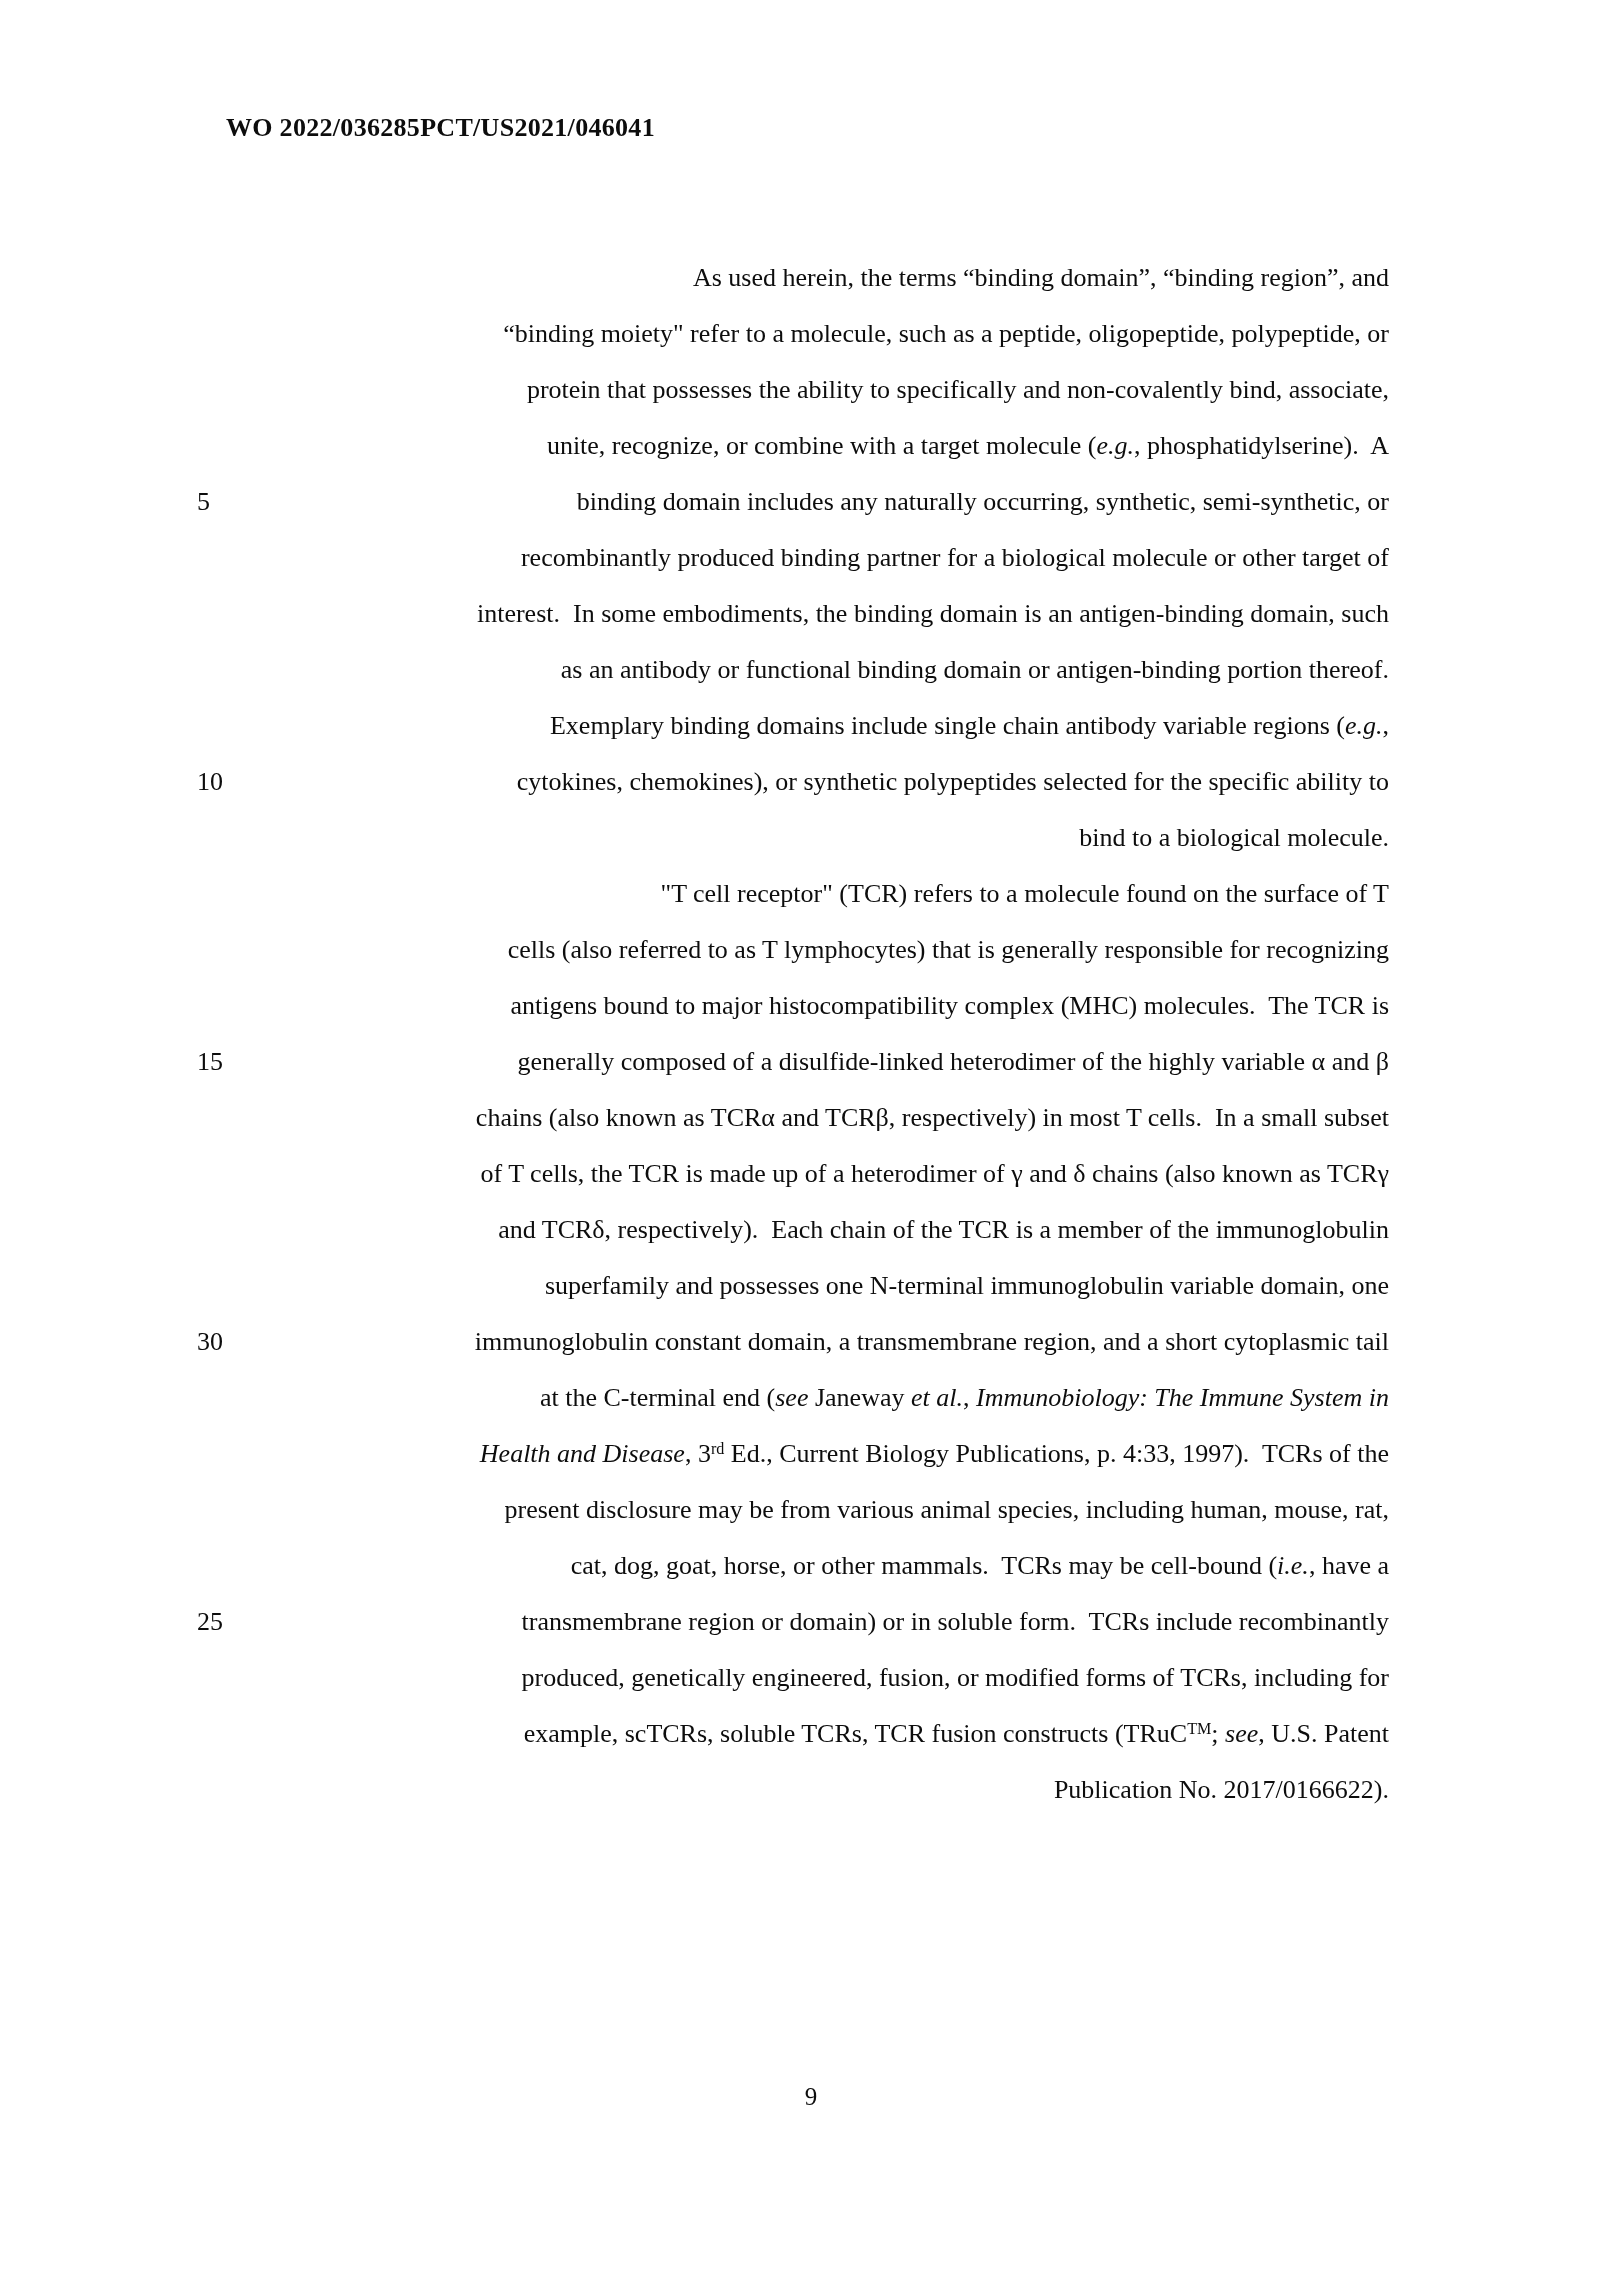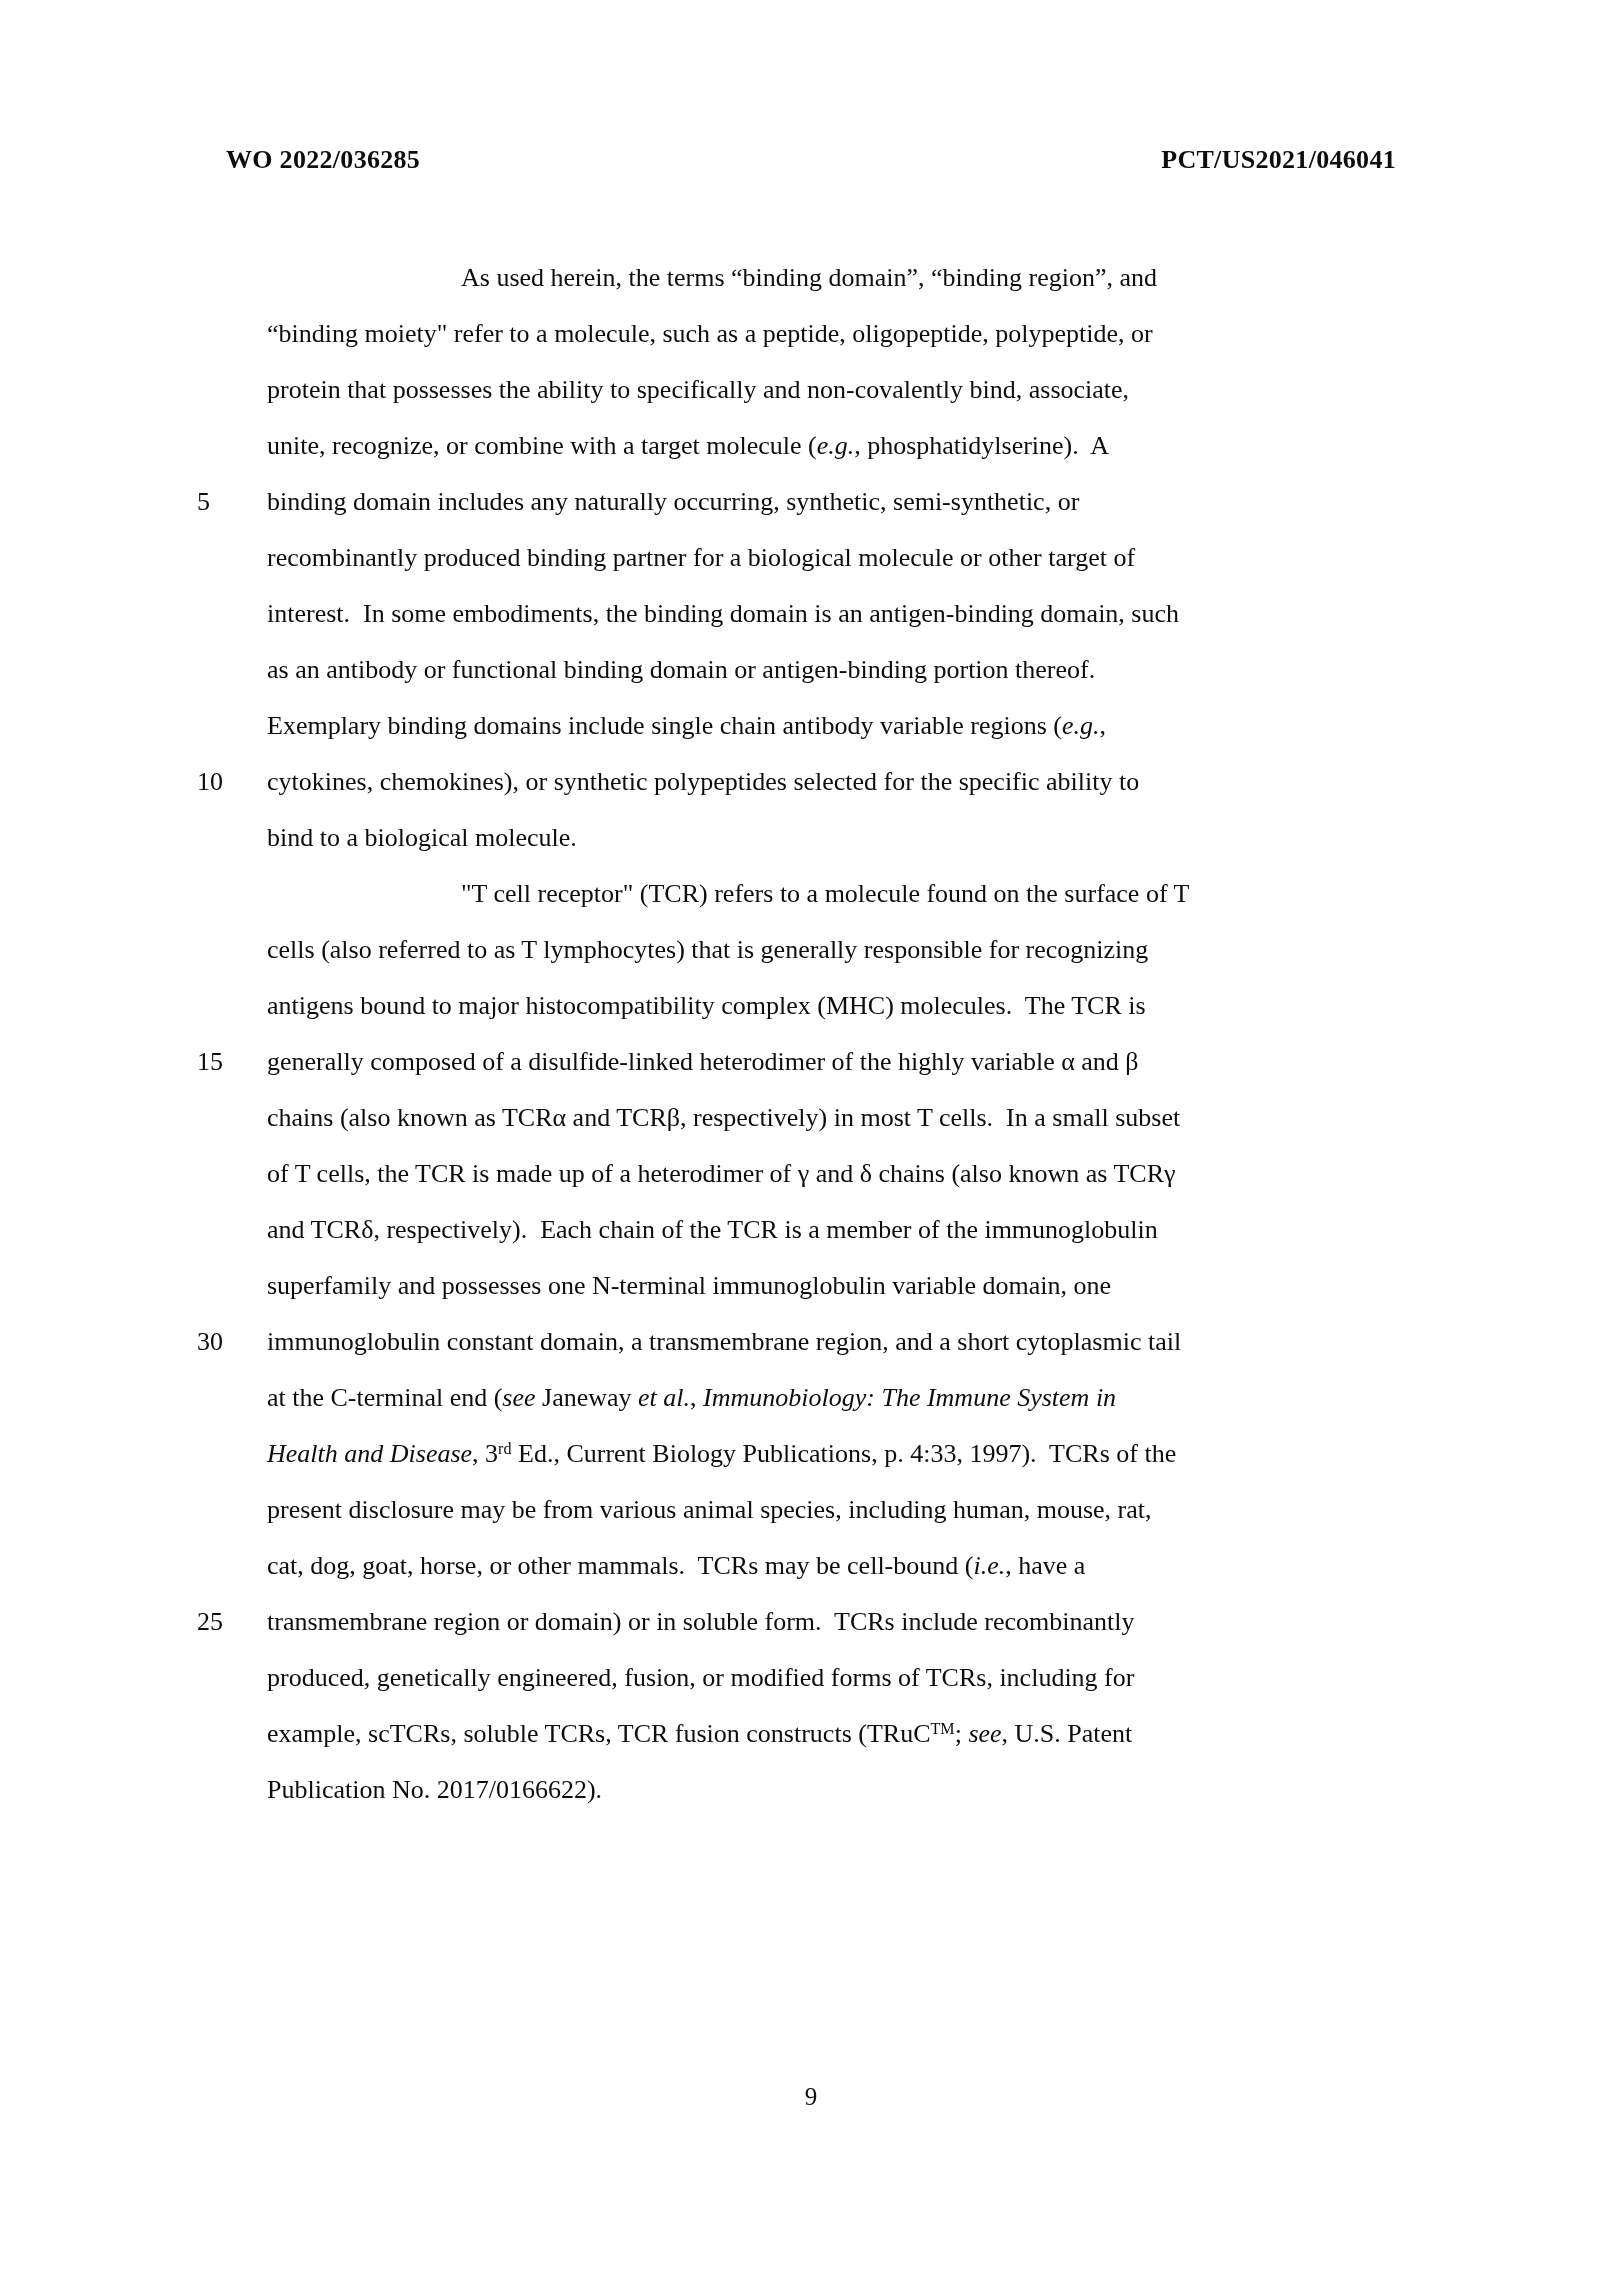--- a/index.html
+++ b/index.html
@@ -18,43 +18,42 @@
     overflow: hidden;
   }
 
   
   .hdr {
     position: absolute;
     top: 113px;
     left: 226px;
     width: 1170px;
     display: flex;
-    justify-content: space-between;
     align-items: baseline;
     font-weight: bold;
     font-size: 26px;
     letter-spacing: 0.3px;
-    margin-top: 32px;
   }
   .hdr .left  { text-align: left; }
   .hdr .right { text-align: right; }
 
   
   .body-col {
     position: absolute;
     top: 250px;
     left: 267px;
     width: 1122px;
     font-size: 26px;
     line-height: 56px;
   }
   .ln {
     white-space: pre-wrap;
     height: 56px;
     line-height: 56px;
+    text-align: right;
   }
   .indent { display: inline-block; width: 194px; }
   i, .it { }
   sup {
     font-size: 0.62em;
     vertical-align: 0.50em;
     line-height: 0;
   }
 
   

